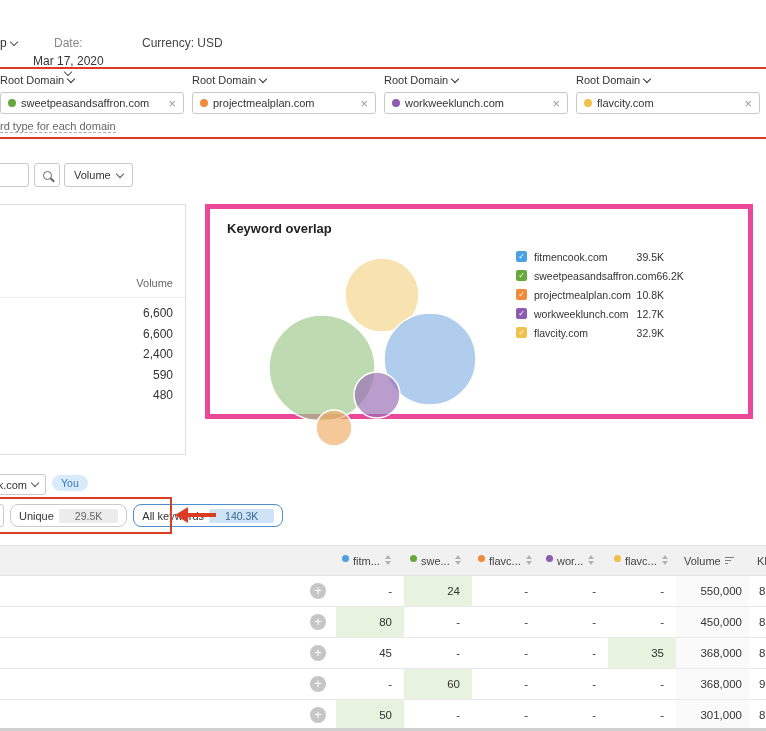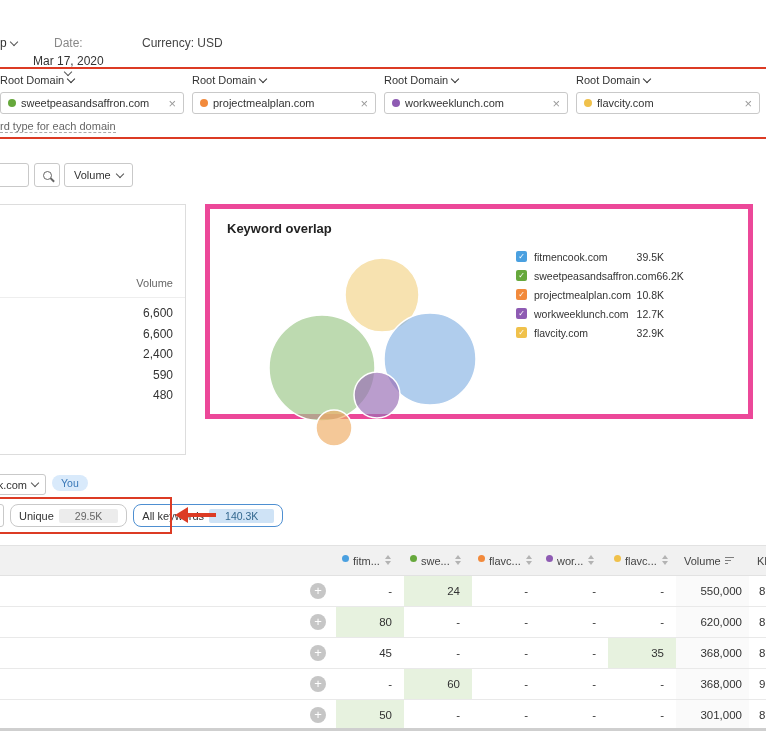--- a/index.html
+++ b/index.html
@@ -374,21 +374,21 @@
   <div class="kw-row">
     <div class="c-kw"></div>
     <div class="c-exp">
       <span class="plus"></span>
     </div>
     <div class="c-dom hl">80</div>
         <div class="c-dom">-</div>
         <div class="c-dom">-</div>
         <div class="c-dom">-</div>
         <div class="c-dom">-</div>
-        <div class="c-vol">620,000</div>
+        <div class="c-vol">450,000</div>
     <div class="c-kd">8</div>
   </div>
 
   <div class="kw-row">
     <div class="c-kw"></div>
     <div class="c-exp">
       <span class="plus"></span>
     </div>
     <div class="c-dom">45</div>
         <div class="c-dom">-</div>

